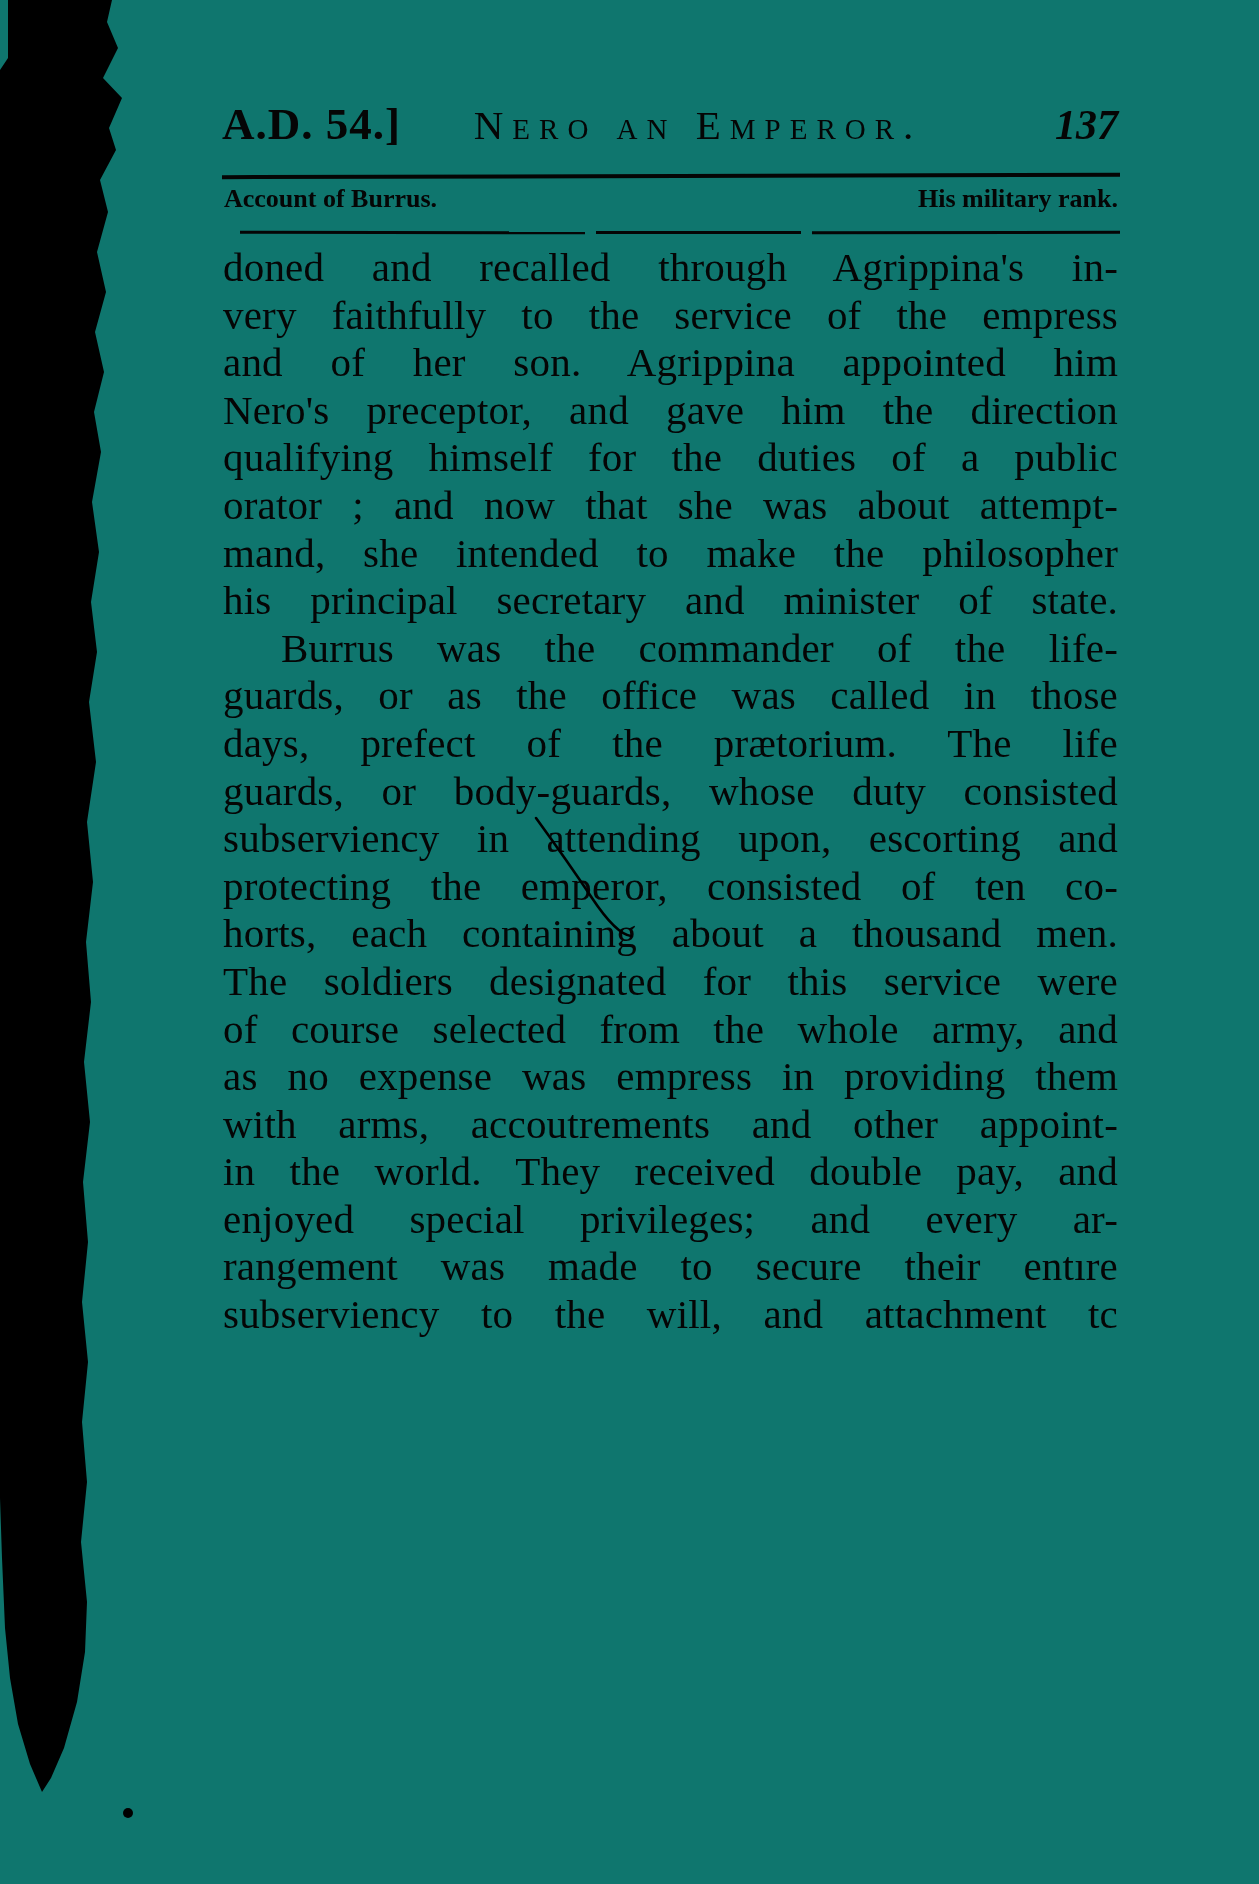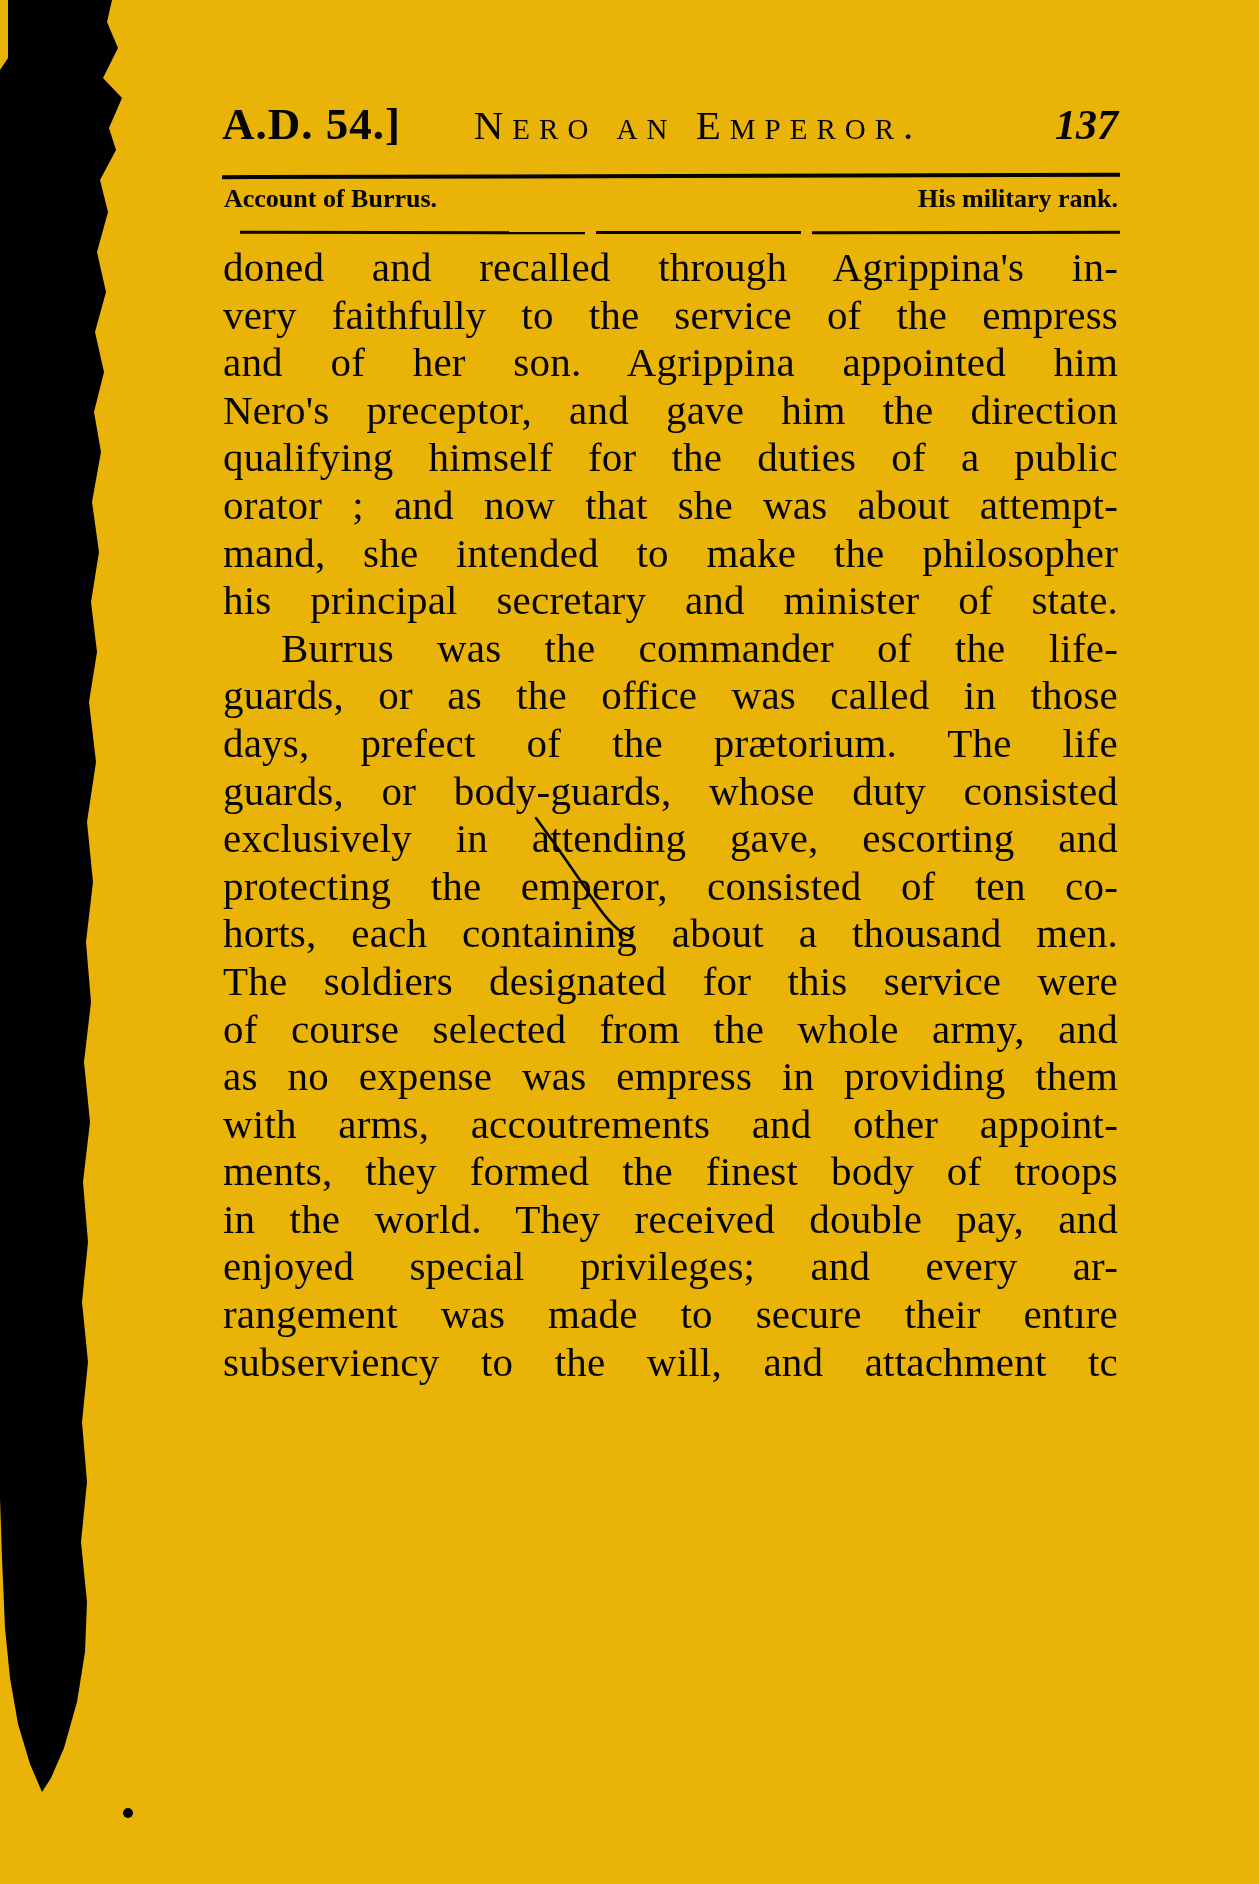--- a/index.html
+++ b/index.html
@@ -1,19 +1,19 @@
 <!DOCTYPE html>
 <html><head>
 <meta charset="utf-8">
 <style>
   html,body{margin:0;padding:0;background:#e8e8e8;}
   .page{
     position:relative;
     width:1259px;height:1884px;
-    background:#eab308;
+    background:#0f766e;
     overflow:hidden;
     font-family:"Liberation Serif","DejaVu Serif",serif;
     color:#050505;
   }
   
   .header{
     position:absolute;left:222px;top:98px;width:896px;height:52px;
     display:flex;justify-content:space-between;align-items:baseline;
   }
   .hdr-left{
@@ -89,28 +89,27 @@
       <div class="bodyline">and of her son. Agrippina appointed him</div>
       <div class="bodyline">Nero's preceptor, and gave him the direction</div>
       <div class="bodyline">qualifying himself for the duties of a public</div>
       <div class="bodyline">orator ; and now that she was about attempt-</div>
       <div class="bodyline">mand, she intended to make the philosopher</div>
       <div class="bodyline">his principal secretary and minister of state.</div>
       <div class="bodyline indent">Burrus was the commander of the life-</div>
       <div class="bodyline">guards, or as the office was called in those</div>
       <div class="bodyline">days, prefect of the prætorium. The life</div>
       <div class="bodyline">guards, or body-guards, whose duty consisted</div>
-      <div class="bodyline">exclusively in attending gave, escorting and</div>
+      <div class="bodyline">subserviency in attending upon, escorting and</div>
       <div class="bodyline">protecting the emperor, consisted of ten co-</div>
       <div class="bodyline">horts, each containing about a thousand men.</div>
       <div class="bodyline">The soldiers designated for this service were</div>
       <div class="bodyline">of course selected from the whole army, and</div>
       <div class="bodyline">as no expense was empress in providing them</div>
       <div class="bodyline">with arms, accoutrements and other appoint-</div>
-      <div class="bodyline">ments, they formed the finest body of troops</div>
       <div class="bodyline">in the world. They received double pay, and</div>
       <div class="bodyline">enjoyed special privileges; and every ar-</div>
       <div class="bodyline">rangement was made to secure their entıre</div>
       <div class="bodyline">subserviency to the will, and attachment tc</div>
     </div>
 
   <svg class="artifact-svg" width="1259" height="1884" viewBox="0 0 1259 1884">
 
     <path fill="#000000" d="
       M8,0 L112,0

